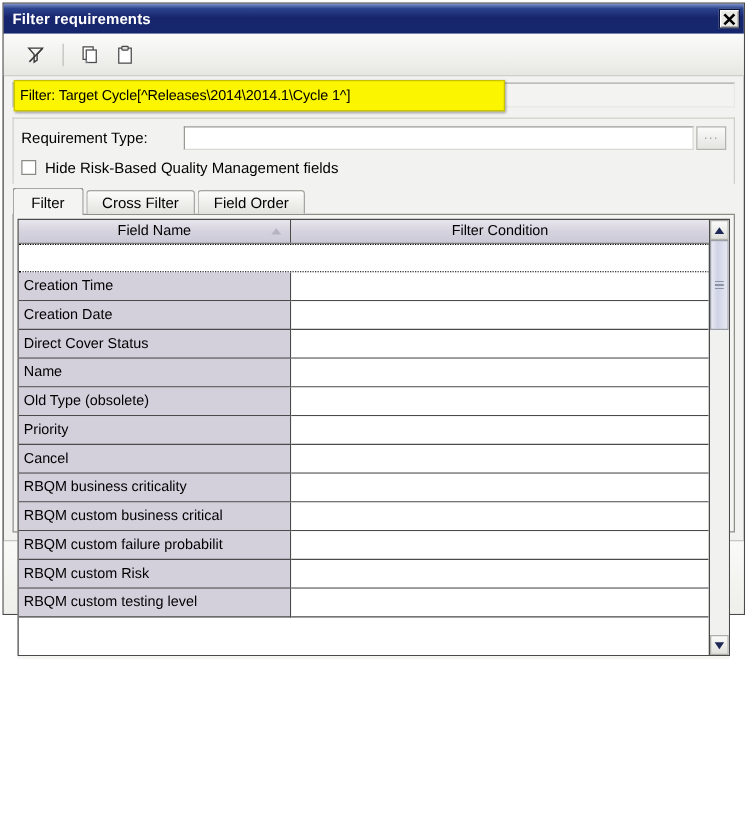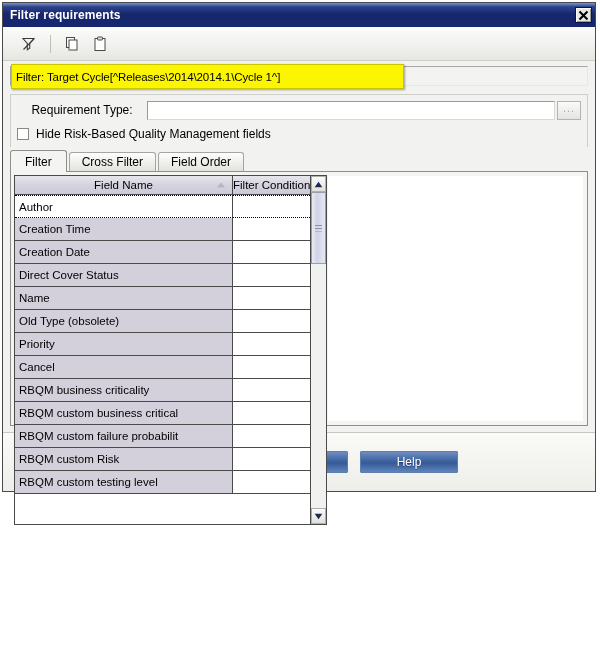--- a/index.html
+++ b/index.html
@@ -142,21 +142,20 @@
     display: flex;
     align-items: center;
     height: 20px;
   }
   .reqtype-label {
     font-size: 12px;
     color: #000000;
     width: 130px;
     flex: none;
     white-space: nowrap;
-    text-align: center;
   }
   .reqtype-input {
     flex: 1;
     height: 19px;
     background: #ffffff;
     border: 1px solid #9a9a95;
     border-right-color: #d8d8d4;
     border-bottom-color: #d8d8d4;
     box-sizing: border-box;
     font-size: 12px;
@@ -238,20 +237,21 @@
 
   
   .gridpanel {
     margin: 0 7px;
     flex: 1;
     background: #f4f4f2;
     border: 1px solid #8f8f89;
     box-sizing: border-box;
     padding: 3px;
     display: flex;
+    flex-direction: column;
     min-height: 0;
     position: relative;
     z-index: 1;
   }
   .grid {
     flex: none;
     height: 350px;
     display: flex;
     background: #ffffff;
     border: 1px solid #4a4a4a;
@@ -488,21 +488,20 @@
             <div class="hcell c1">
               <span>Field Name</span>
               <span class="sort-tri"></span>
             </div>
             <div class="hcell c2">
               <span>Filter Condition</span>
             </div>
           </div>
           <div class="grid-body" id="grid-body">
               <div class="row selected">
-                <div class="cell-name">Author</div>
                 <div class="cell-cond"></div>
               </div>
               <div class="row">
                 <div class="cell-name">Creation Time</div>
                 <div class="cell-cond"></div>
               </div>
               <div class="row">
                 <div class="cell-name">Creation Date</div>
                 <div class="cell-cond"></div>
               </div>

